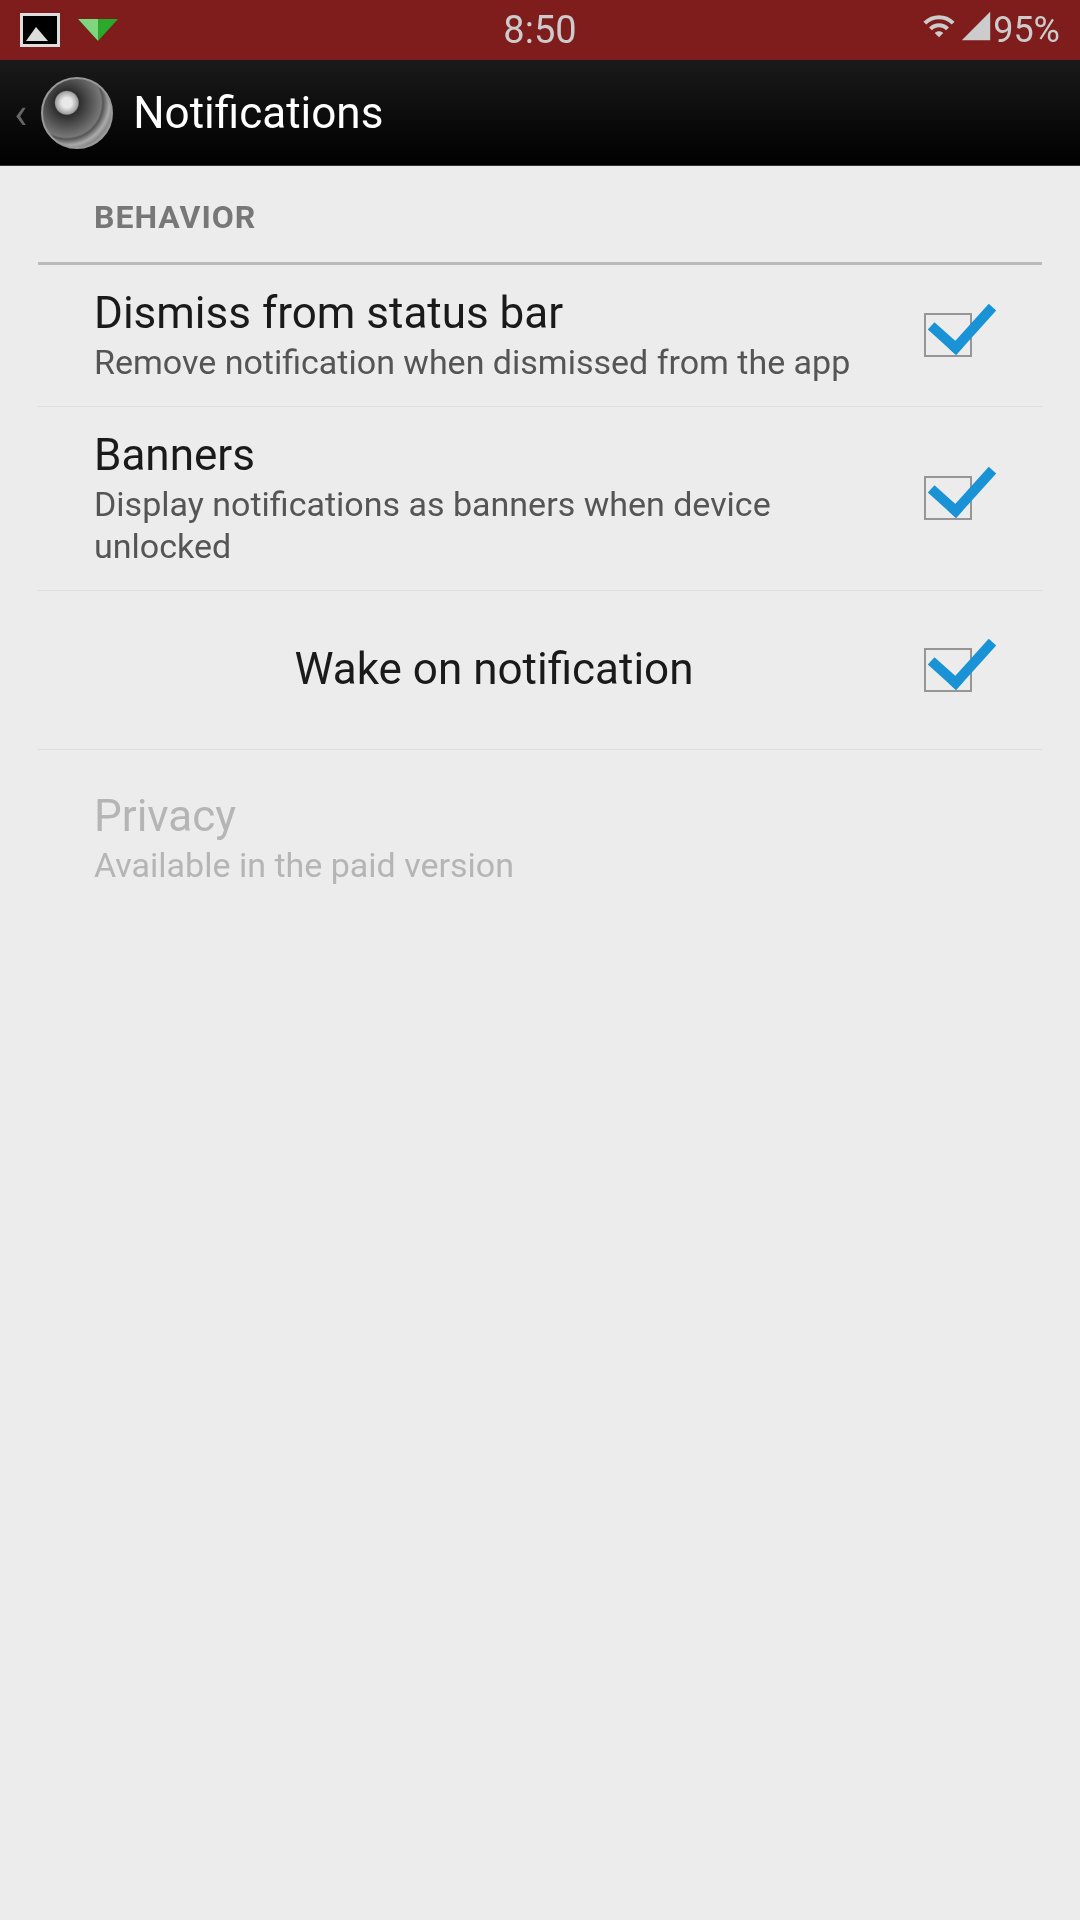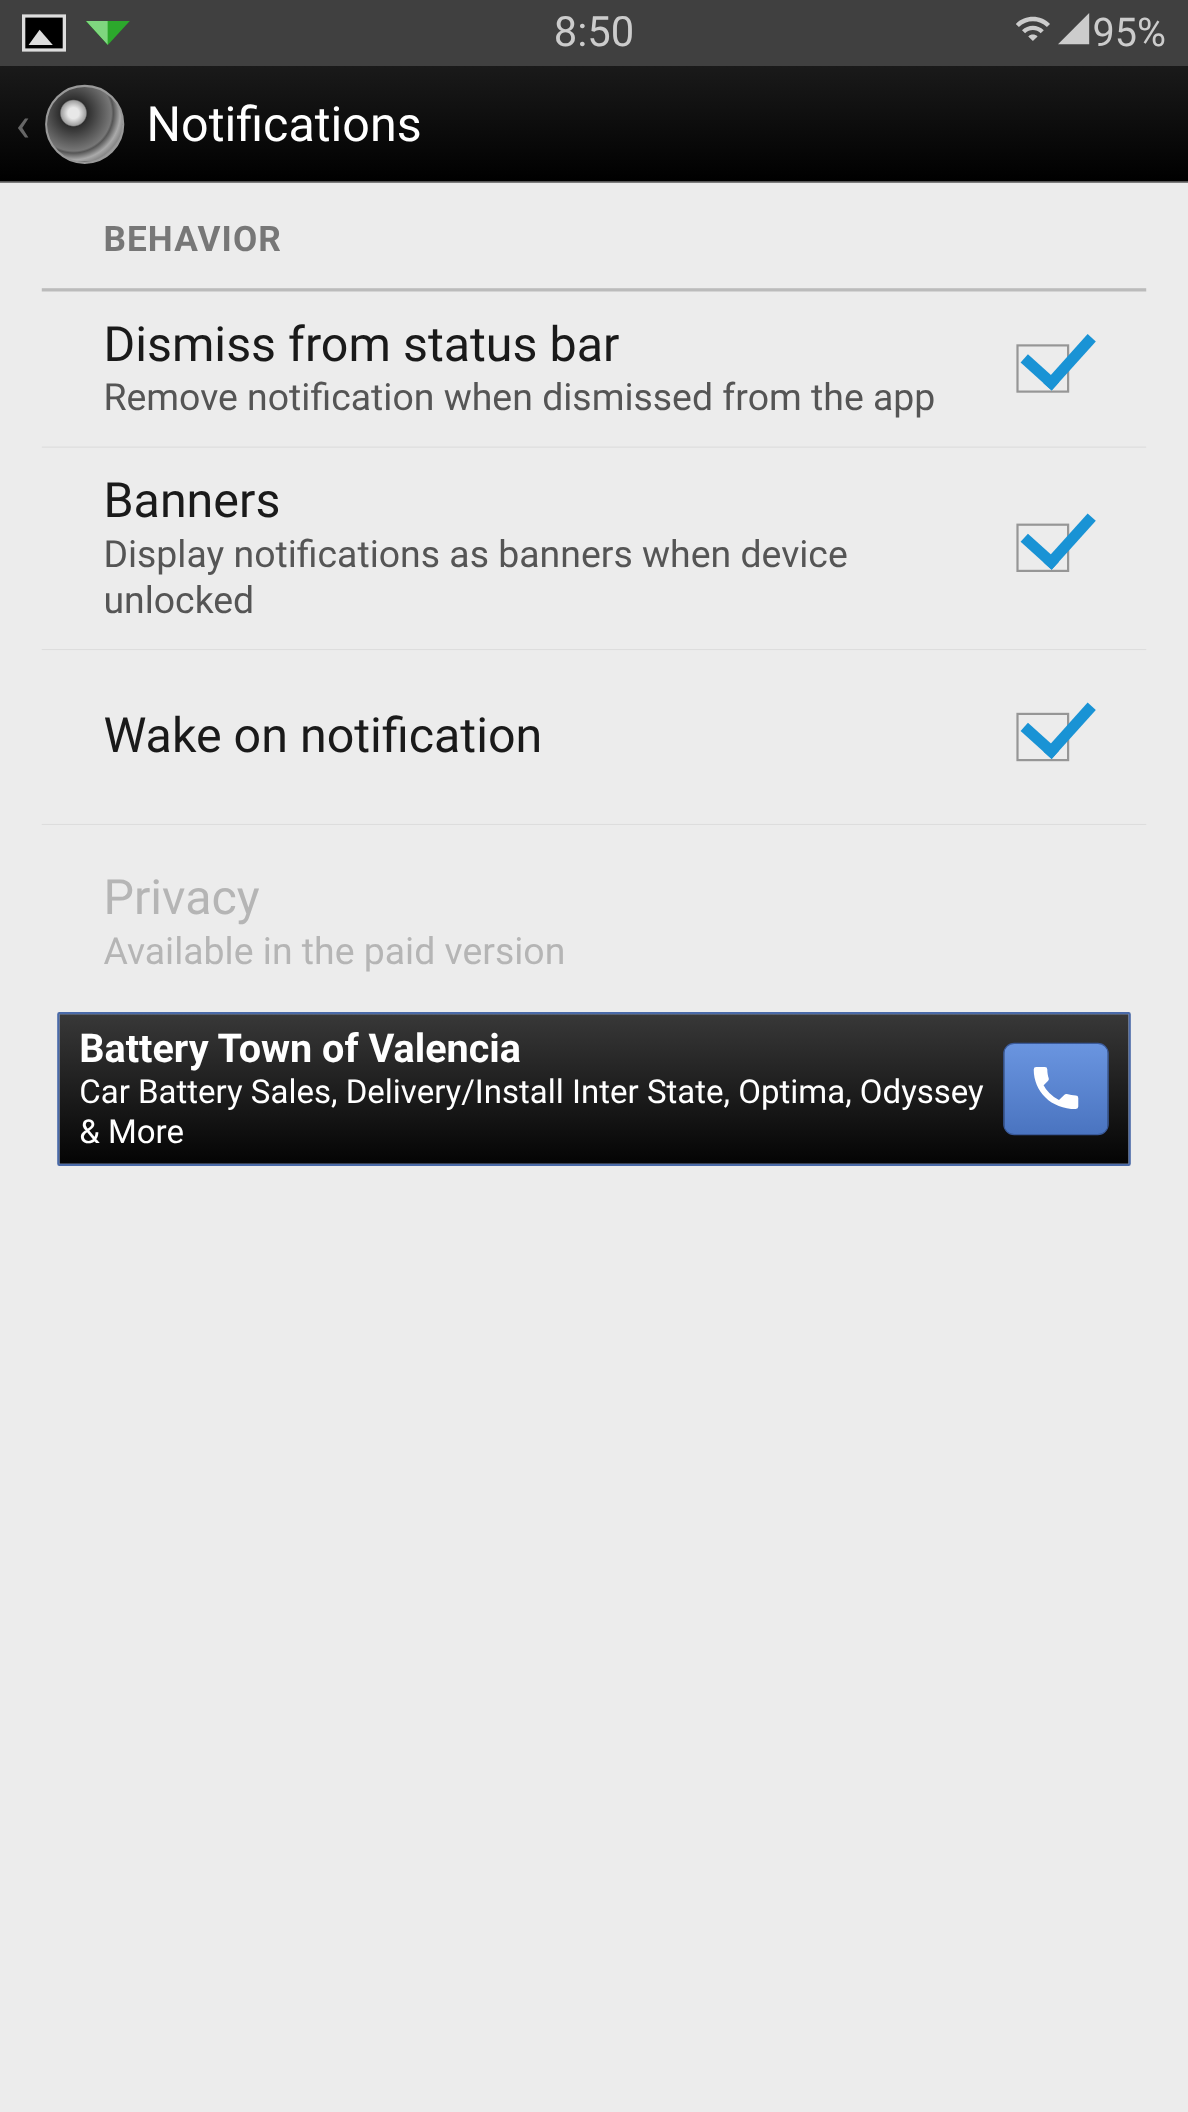--- a/index.html
+++ b/index.html
@@ -10,21 +10,21 @@
     body {
       width: 1080px;
       height: 1920px;
       font-family: Roboto, "Helvetica Neue", Arial, sans-serif;
       background: #ececec;
       overflow: hidden;
     }
     
     .status-bar {
       height: 60px;
-      background: #404040;
+      background: #7f1d1d;
       display: flex;
       align-items: center;
       justify-content: space-between;
       padding: 0 20px;
       color: #bbb;
     }
     .status-left {
       display: flex;
       align-items: center;
       gap: 18px;
@@ -172,20 +172,21 @@
       top: -14px;
       width: 50px;
       height: 28px;
       border-left: 10px solid #1993d5;
       border-bottom: 10px solid #1993d5;
       transform: rotate(-48deg);
     }
     .wake-item {
       padding-top: 52px;
       padding-bottom: 52px;
+      text-align: center;
     }
     .privacy-item {
       padding-top: 40px;
       padding-bottom: 30px;
     }
     
     .ad-banner {
       margin: 4px 52px 0;
       background: linear-gradient(#383838, #040404);
       border: 2px solid #4a6aa8;
@@ -279,26 +280,13 @@
     <div class="checkbox checked"></div>
   </div>
 
   <div class="list-item privacy-item no-border">
     <div class="item-text">
       <div class="item-title disabled">Privacy</div>
       <div class="item-sub disabled">Available in the paid version</div>
     </div>
   </div>
 
-  <div class="ad-banner">
-    <div class="ad-text">
-      <div class="ad-title">Battery Town of Valencia</div>
-      <div class="ad-body">Car Battery Sales, Delivery/Install Inter State, Optima, Odyssey &amp; More</div>
-    </div>
-    <div class="ad-phone-btn">
-      <span>
-        <svg viewBox="0 0 24 24">
-            <path d="M6.62 10.79a15.05 15.05 0 006.59 6.59l2.2-2.2a1 1 0 011.01-.24c1.12.37 2.33.57 3.58.57a1 1 0 011 1V20a1 1 0 01-1 1C10.07 21 3 13.93 3 5a1 1 0 011-1h3.49a1 1 0 011 1c0 1.25.2 2.46.57 3.58a1 1 0 01-.24 1.01l-2.2 2.2z"></path>
-          </svg>
-      </span>
-    </div>
-  </div>
 </div>
 
 </body></html>

